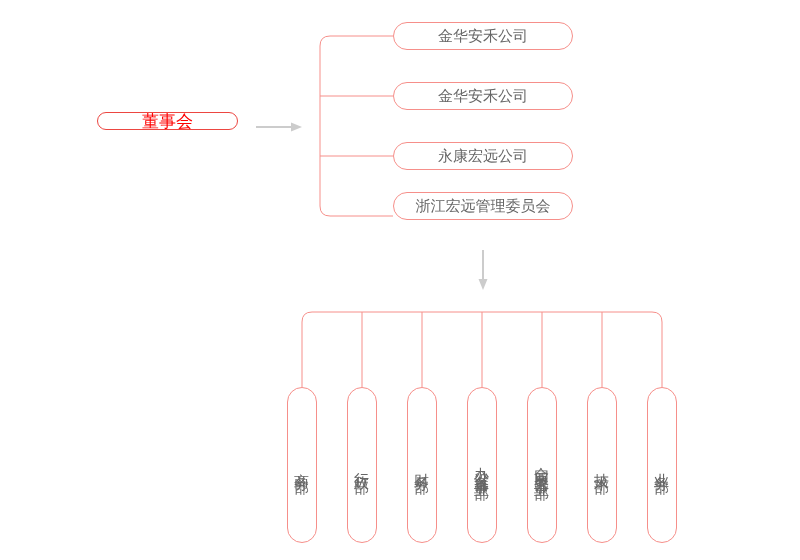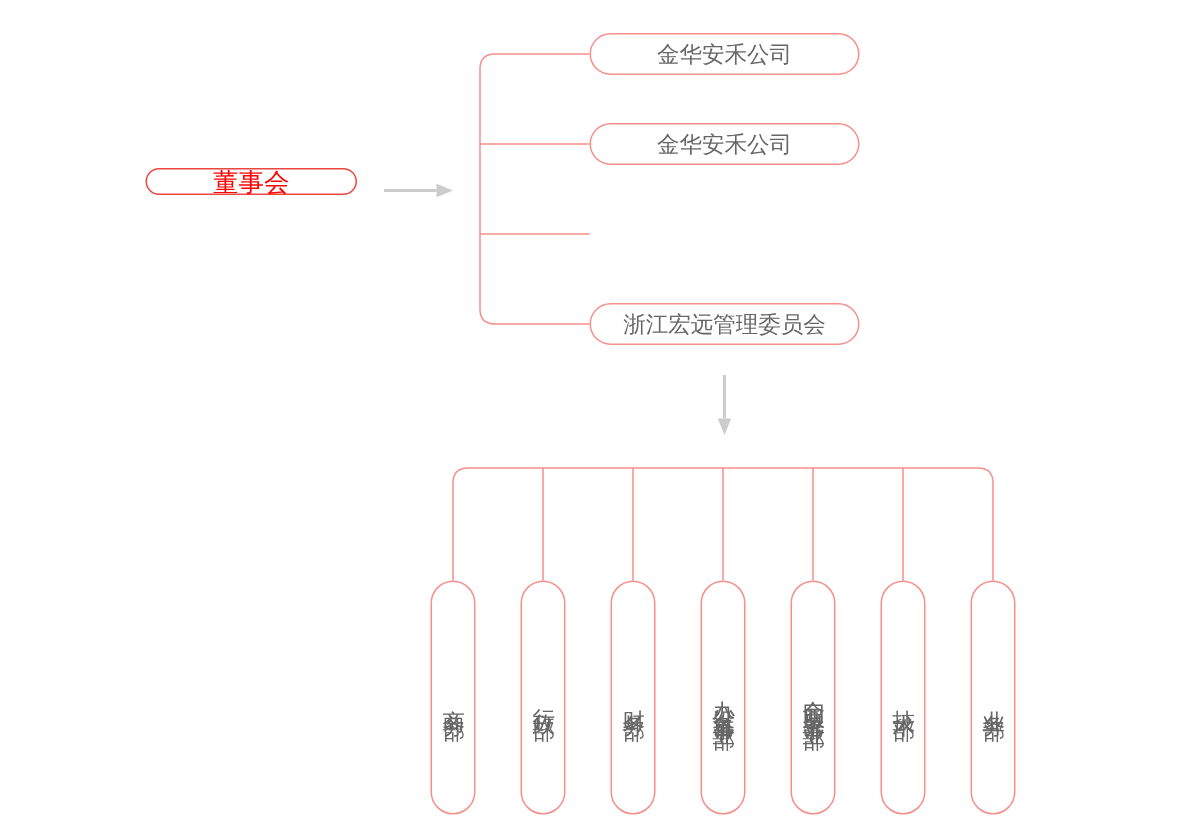--- a/index.html
+++ b/index.html
@@ -84,21 +84,24 @@
   <div class="node root">
     <span>董事会</span>
   </div>
 
   <div class="node sub" style="top:22px">
     <span>金华安禾公司</span>
   </div>
   <div class="node sub" style="top:82px">
     <span>金华安禾公司</span>
   </div>
-  <div class="node sub" style="top:202px">
+  <div class="node sub" style="top:142px">
+    <span>永康宏远公司</span>
+  </div>
+  <div class="node sub" style="top:192px">
     <span>浙江宏远管理委员会</span>
   </div>
 
   <div class="node dept" style="left:287px">
     <span class="vtext">商务部</span>
   </div>
   <div class="node dept" style="left:347px">
     <span class="vtext">行政部</span>
   </div>
   <div class="node dept" style="left:407px">

